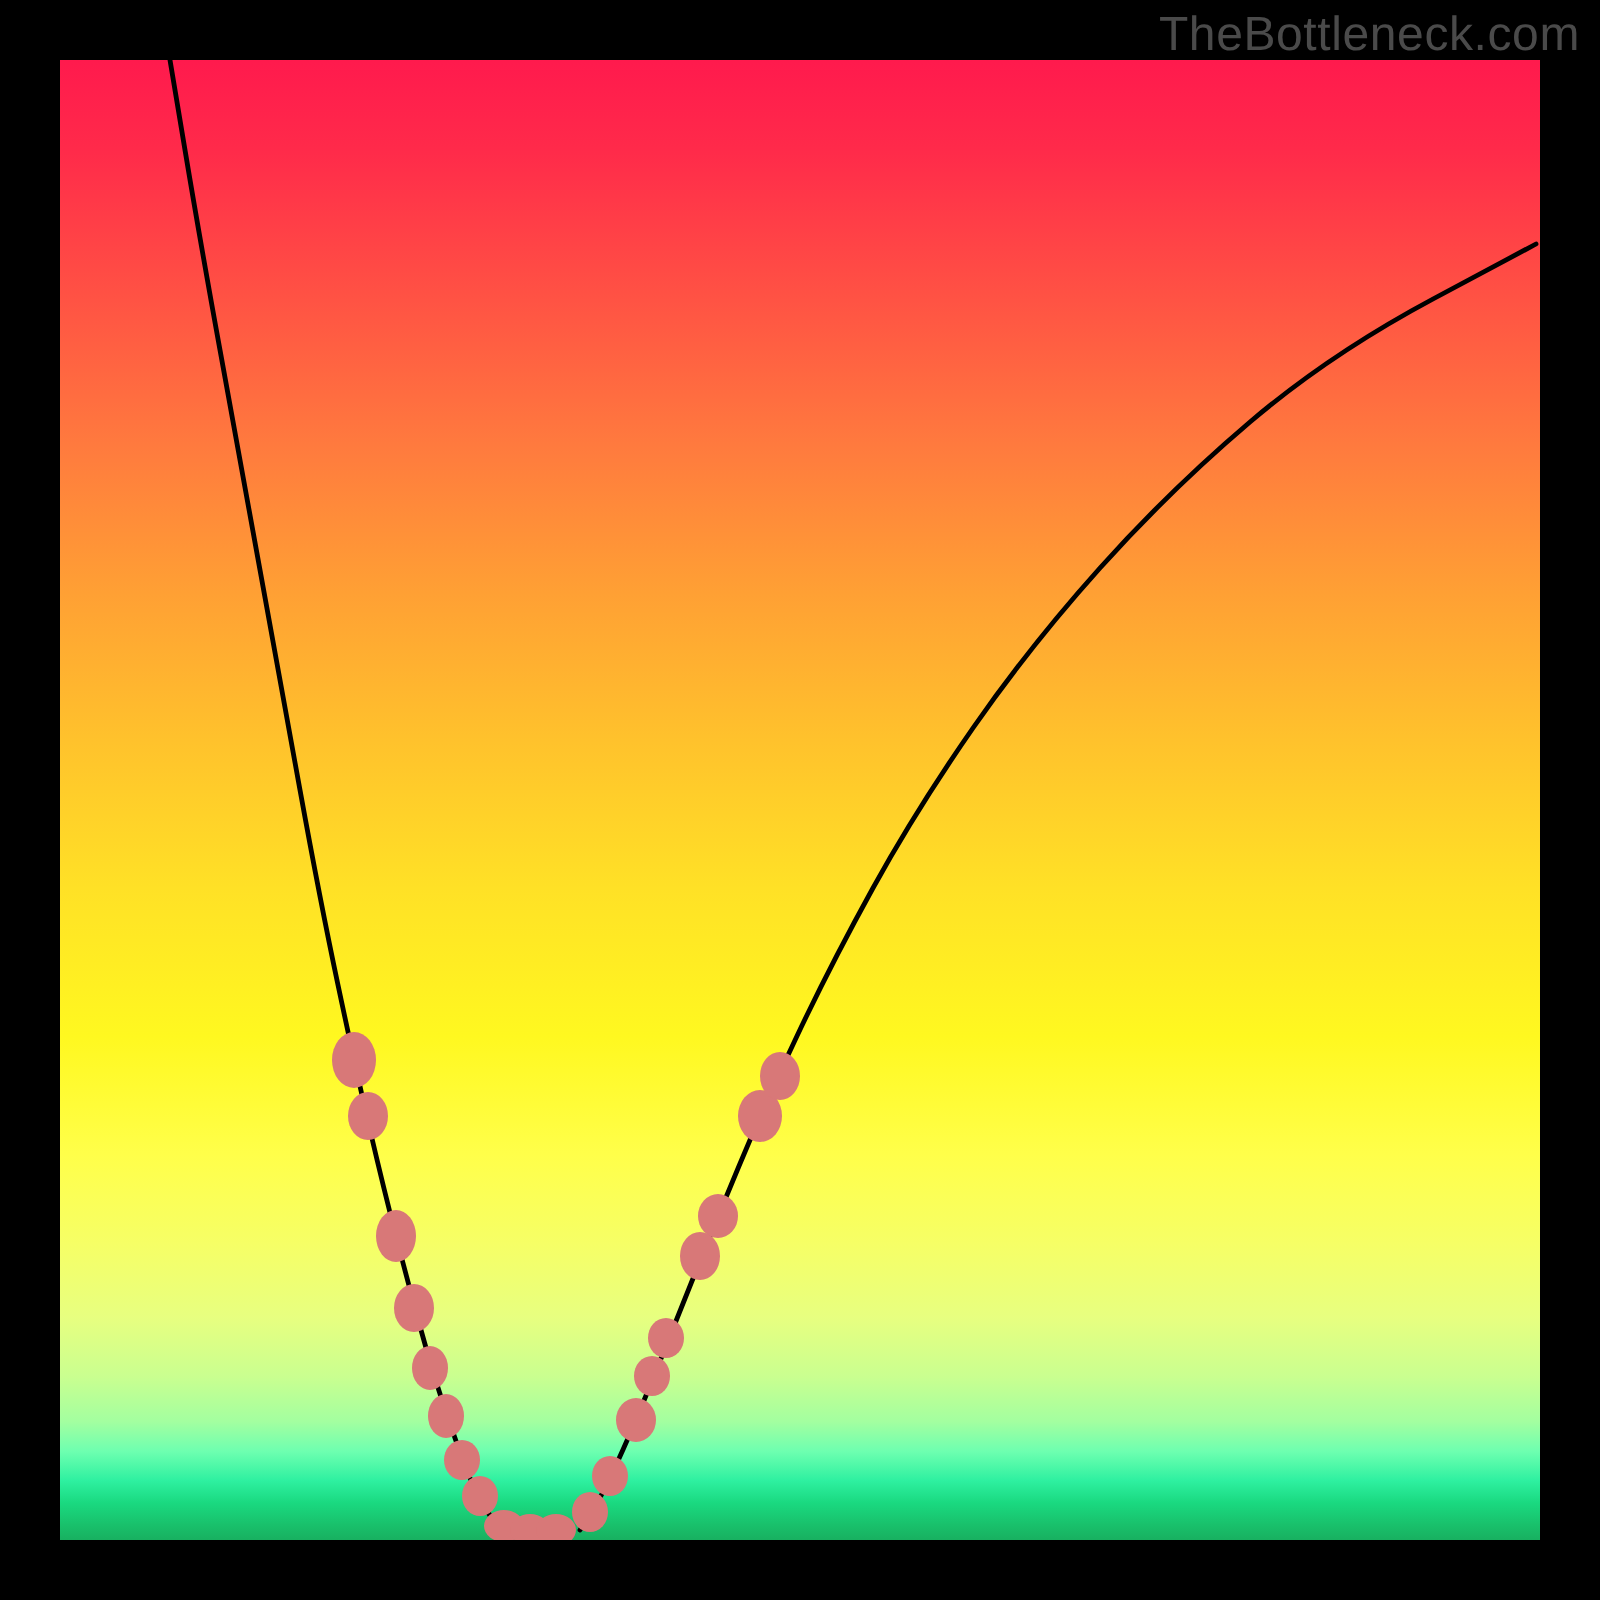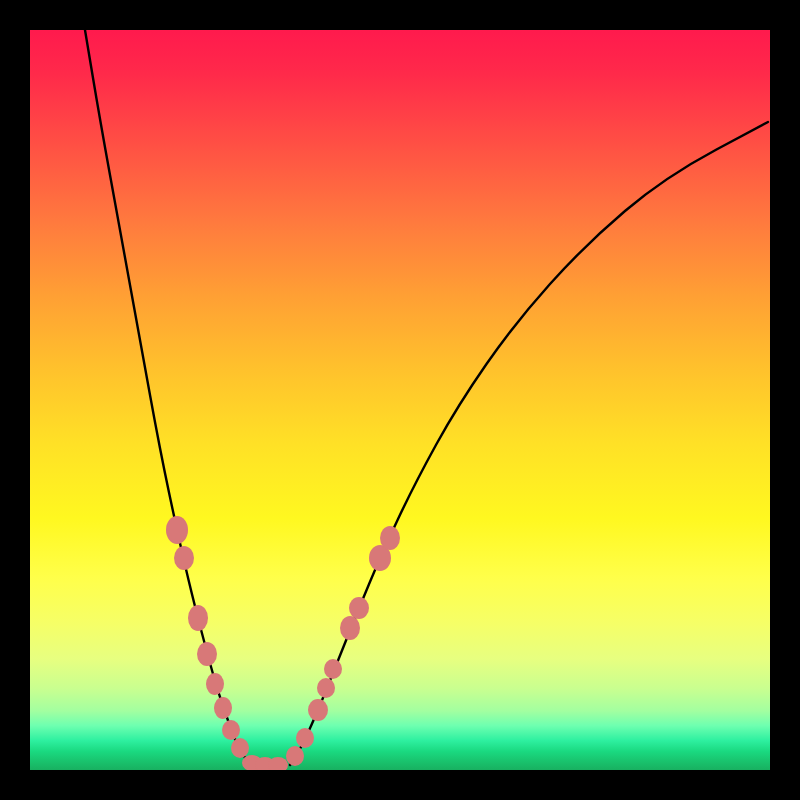--- a/index.html
+++ b/index.html
@@ -61,20 +61,21 @@
   }
   .node {
     fill: #d87878;
     stroke: none;
   }
 </style>
 </head>
 <body>
 
 <div class="frame">
+  <div class="watermark">TheBottleneck.com</div>
   <div class="plot">
     <svg class="curves" viewBox="0 0 740 740" preserveAspectRatio="none">
       <path id="left-curve" fill="none" stroke="#000" stroke-width="2.4" stroke-linecap="round" d="M 55 0 Q 55 0 62.5 45 Q 70 90 80 145 Q 90 200 100 255 Q 110 310 120 365 Q 130 420 139 462.5 Q 148 505 155 535 Q 162 565 168.5 590 Q 175 615 180.5 635 Q 186 655 191 670 Q 196 685 200.5 697.5 Q 205 710 209 717.5 Q 213 725 216.5 730 L 220 735"></path>
       <path id="right-curve" fill="none" stroke="#000" stroke-width="2.4" stroke-linecap="round" d="M 260 735 Q 260 735 264 729 Q 268 723 273 713 Q 278 703 284.5 688 Q 291 673 299 653 Q 307 633 317 608 Q 327 583 339.5 553 Q 352 523 368.5 488 Q 385 453 406.5 414 Q 428 375 456.5 334 Q 485 293 520 254 Q 555 215 595 181 Q 635 147 686.5 119.5 L 738 92"></path>
       <g id="nodes">
           <ellipse cx="147" cy="500" rx="11" ry="14" class="node"></ellipse>
           <ellipse cx="154" cy="528" rx="10" ry="12" class="node"></ellipse>
           <ellipse cx="168" cy="588" rx="10" ry="13" class="node"></ellipse>
           <ellipse cx="177" cy="624" rx="10" ry="12" class="node"></ellipse>
           <ellipse cx="185" cy="654" rx="9" ry="11" class="node"></ellipse>

